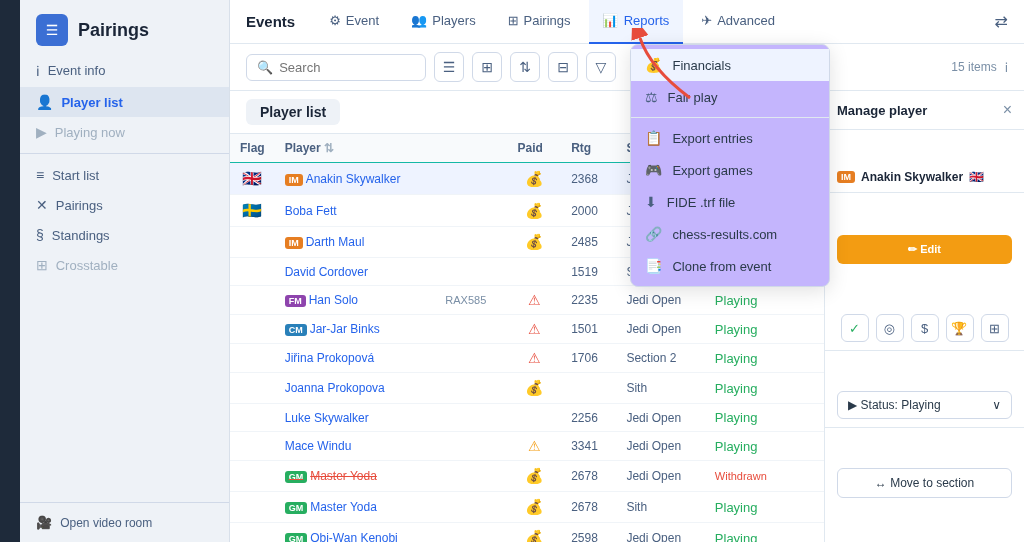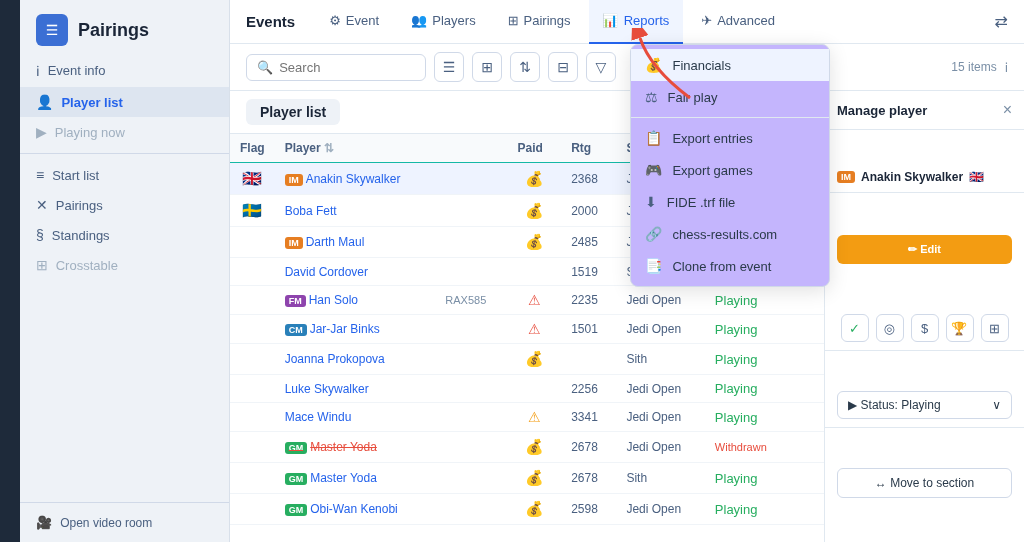--- a/index.html
+++ b/index.html
@@ -596,20 +596,30 @@
     <td><span class="status-playing">Playing</span></td>
     <td></td>
   </tr>
               <tr>
     <td class="flag-cell"><span class="flag-emoji"></span></td>
     <td><span class="player-link"><span style="background:#2980b9;color:white;font-size:9px;font-weight:700;padding:1px 4px;border-radius:3px;margin-right:3px;">CM</span>Jar-Jar Binks</span></td>
     <td style="color:#7a8fa6;font-size:11px;"></td>
     <td style="text-align:center;"><span style="color:#e74c3c;font-size:14px;">⚠</span></td>
     <td style="color:#4a6080;">1501</td>
     <td style="color:#4a6080;">Jedi Open</td>
+    <td><span class="status-playing">Playing</span></td>
+    <td></td>
+  </tr>
+              <tr>
+    <td class="flag-cell"><span class="flag-emoji"></span></td>
+    <td><span class="player-link">Jiřina Prokopová</span></td>
+    <td style="color:#7a8fa6;font-size:11px;"></td>
+    <td style="text-align:center;"><span style="color:#e74c3c;font-size:14px;">⚠</span></td>
+    <td style="color:#4a6080;">1706</td>
+    <td style="color:#4a6080;">Section 2</td>
     <td><span class="status-playing">Playing</span></td>
     <td></td>
   </tr>
               <tr>
     <td class="flag-cell"><span class="flag-emoji"></span></td>
     <td><span class="player-link">Joanna Prokopova</span></td>
     <td style="color:#7a8fa6;font-size:11px;"></td>
     <td style="text-align:center;"><span style="color:#27ae60;font-size:15px;">💰</span></td>
     <td style="color:#4a6080;"></td>
     <td style="color:#4a6080;">Sith</td>

